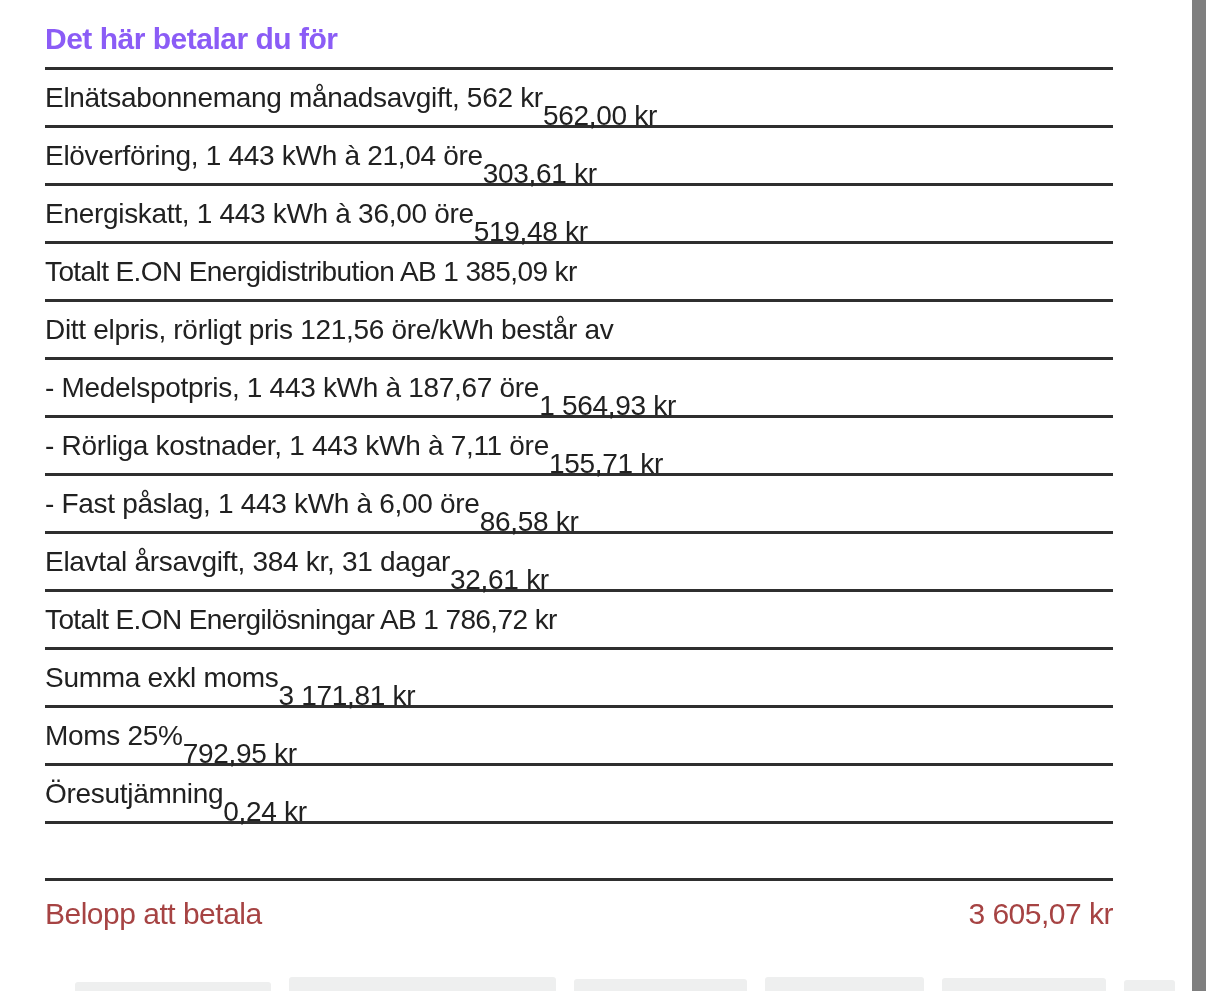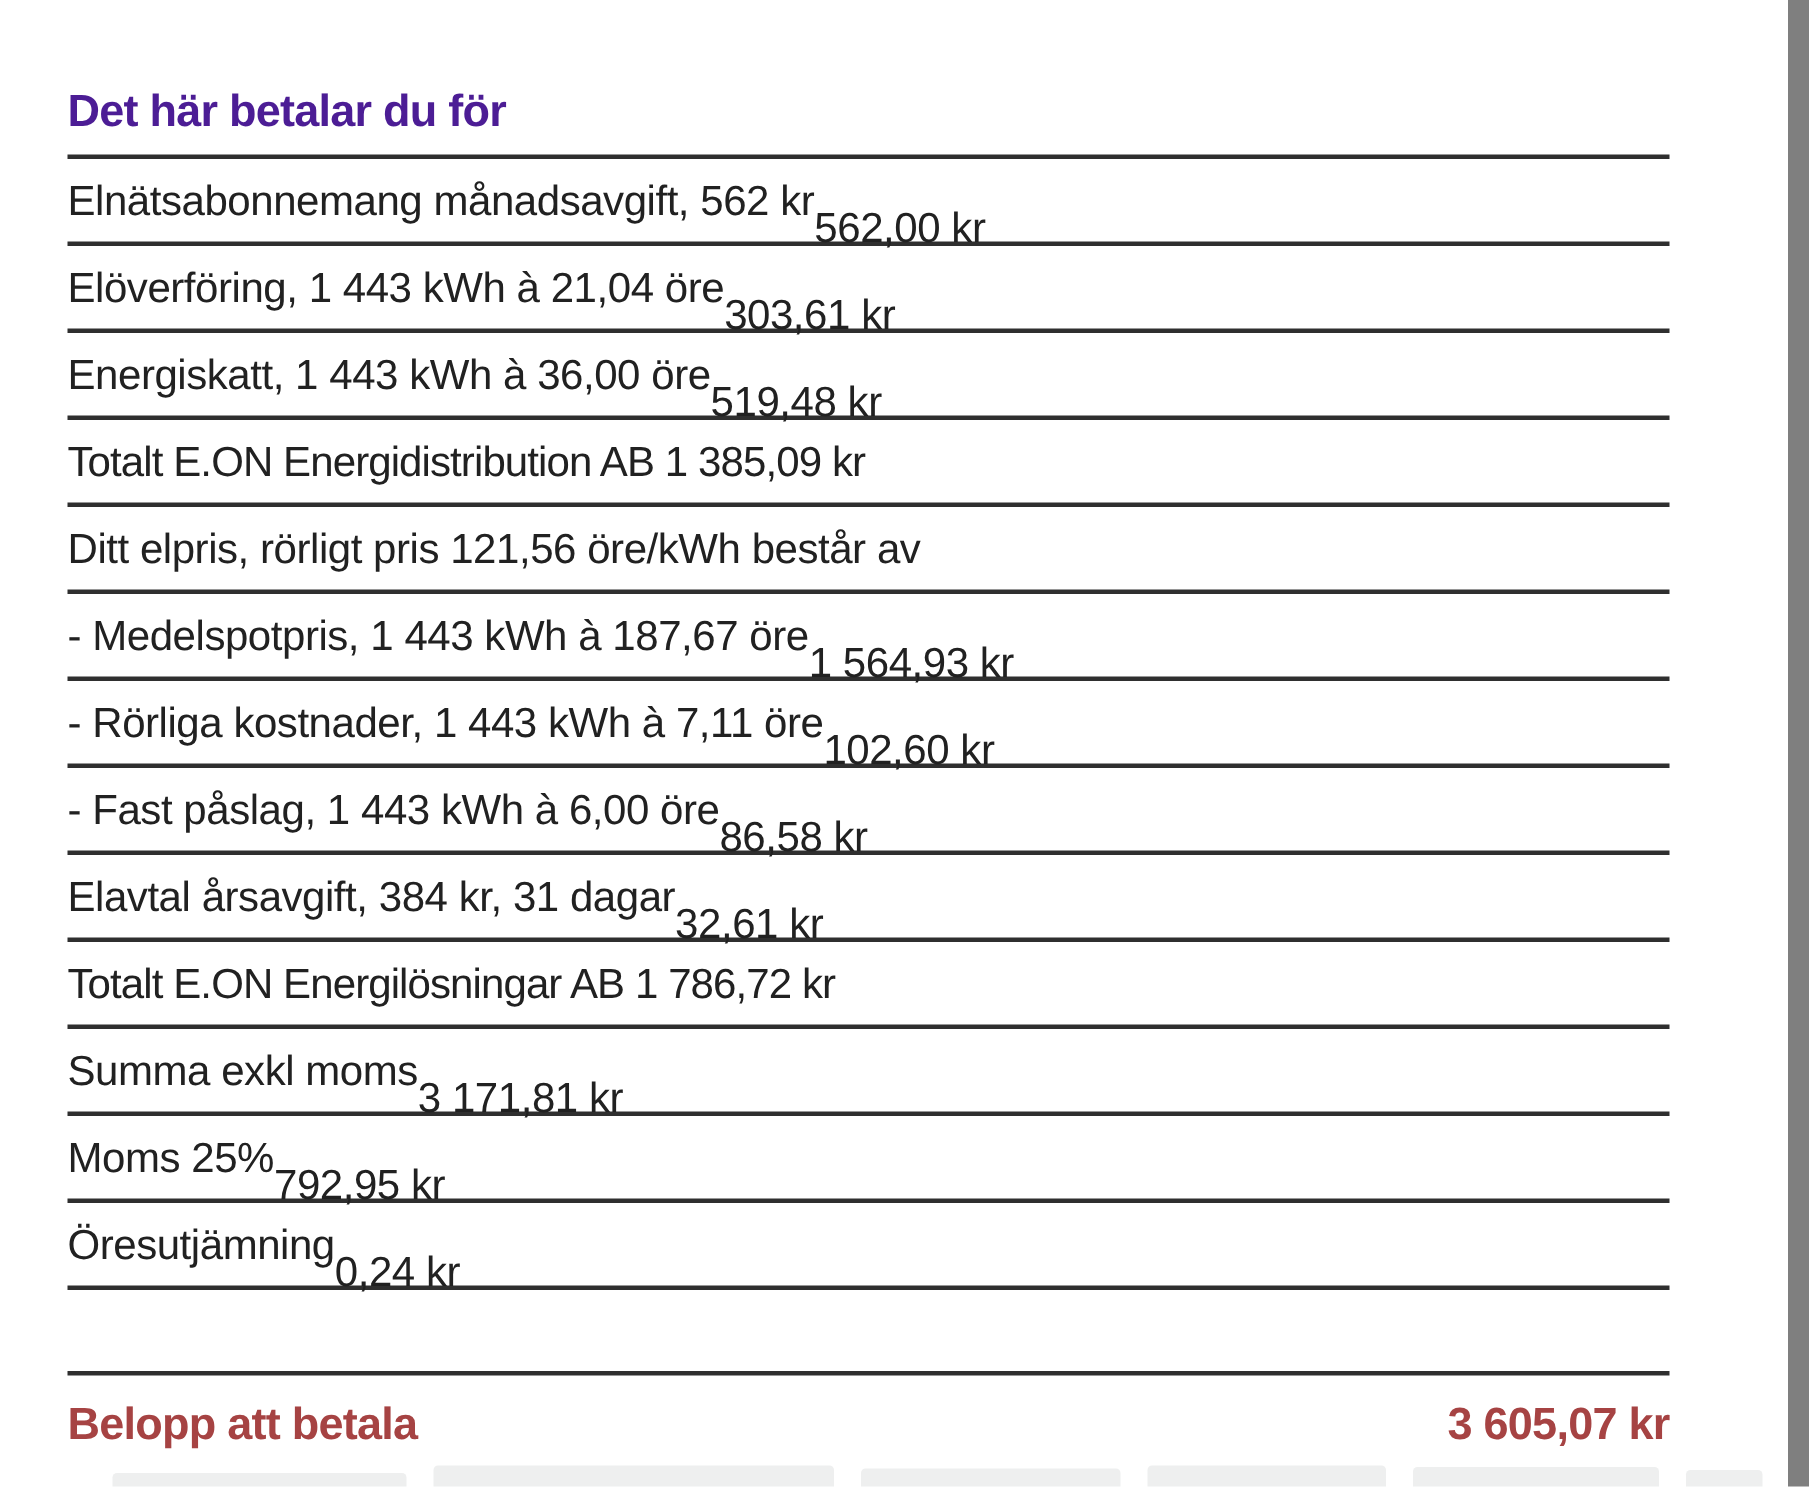--- a/index.html
+++ b/index.html
@@ -20,23 +20,22 @@
     left: 45px;
     top: 0;
     width: 1068px;
   }
   .title {
     padding-top: 22px;
     padding-bottom: 11px;
     font-size: 30px;
     font-weight: bold;
     letter-spacing: -0.5px;
-    color: #4c1d95;
+    color: #8b5cf6;
     border-bottom: 3px solid #2f2f2f;
-    margin-top: 36px;
   }
   .row {
     box-sizing: border-box;
     height: 58px;
     display: flex;
     align-items: center;
     border-bottom: 3px solid #2f2f2f;
     font-size: 28px;
     letter-spacing: -0.3px;
   }
@@ -56,21 +55,21 @@
     box-sizing: border-box;
     height: 57px;
     border-bottom: 3px solid #2f2f2f;
   }
   .total-row {
     display: flex;
     justify-content: space-between;
     align-items: baseline;
     padding-top: 16px;
     font-size: 30px;
-    font-weight: bold;
+    font-weight: normal;
     letter-spacing: -0.5px;
     color: #a64343;
   }
   .total-row .value {
     white-space: nowrap;
   }
   .scrollbar-track {
     position: absolute;
     top: 0;
     right: 0;
@@ -129,21 +128,21 @@
     <span class="label">Ditt elpris, rörligt pris 121,56 öre/kWh består av</span>
   </div>
 
   <div class="row">
     <span class="label">- Medelspotpris, 1 443 kWh à 187,67 öre</span>
     <span class="value">1 564,93 kr</span>
   </div>
 
   <div class="row">
     <span class="label">- Rörliga kostnader, 1 443 kWh à 7,11 öre</span>
-    <span class="value">102,60 kr</span>
+    <span class="value">155,71 kr</span>
   </div>
 
   <div class="row">
     <span class="label">- Fast påslag, 1 443 kWh à 6,00 öre</span>
     <span class="value">86,58 kr</span>
   </div>
 
   <div class="row">
     <span class="label">Elavtal årsavgift, 384 kr, 31 dagar</span>
     <span class="value">32,61 kr</span>

